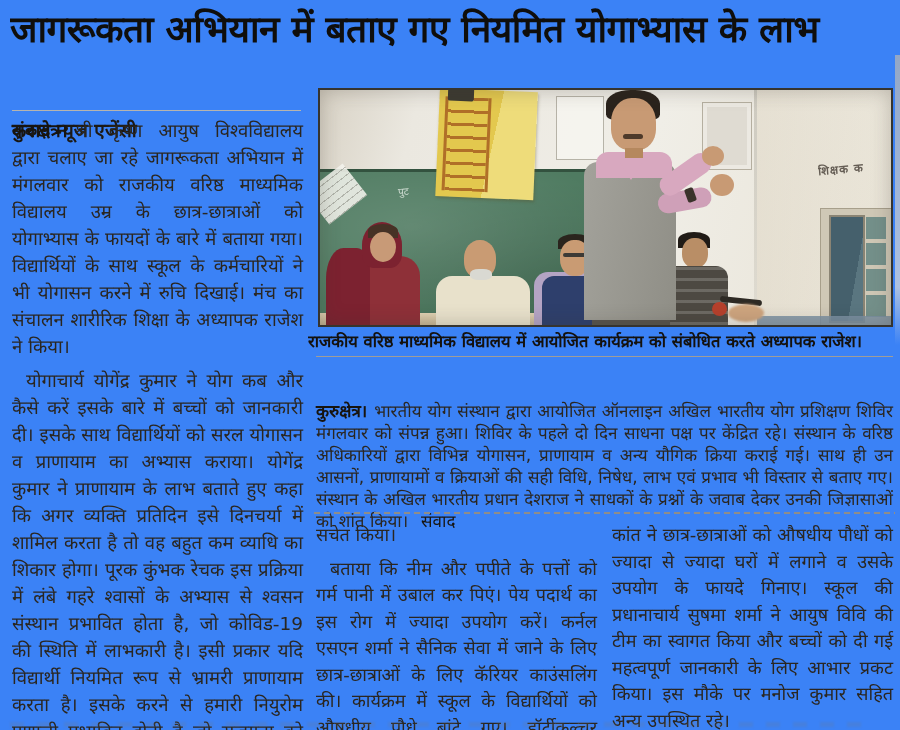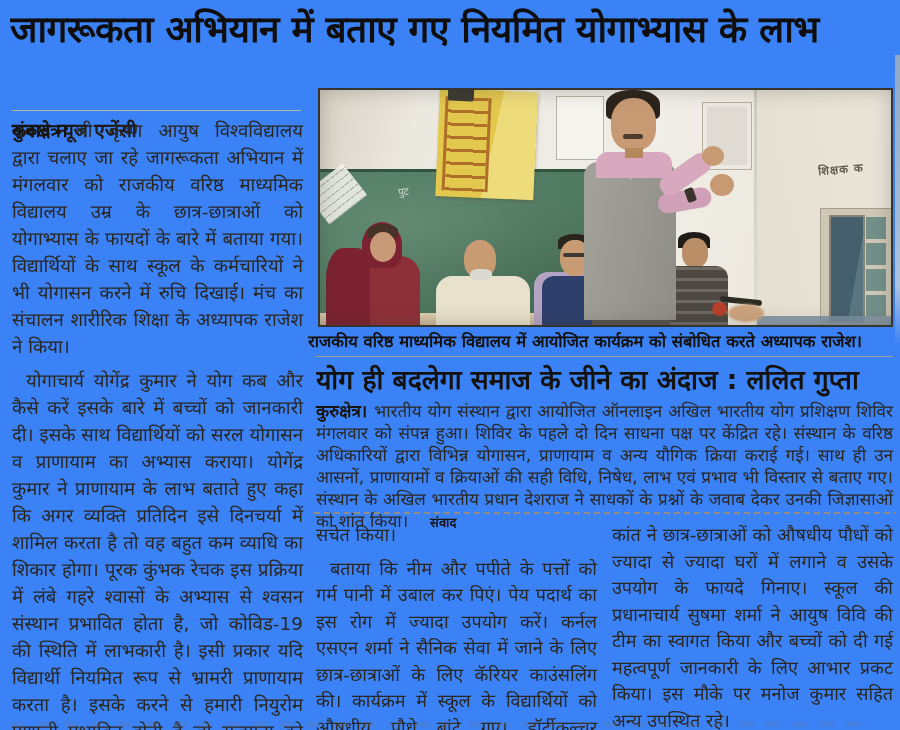--- a/index.html
+++ b/index.html
@@ -121,21 +121,21 @@
   .caption-rule{position:absolute;left:316px;top:356px;width:577px;height:1px;background:#a09d97;}
   .headline2{
     position:absolute;left:316px;top:361px;width:578px;height:36px;margin:0;
     font-size:26.5px;font-weight:bold;color:#14120e;
     white-space:nowrap;overflow:hidden;
   }
   .article2-body{
     position:absolute;left:316px;top:400px;width:577px;margin:0;
     font-size:17px;line-height:22px;text-align:justify;color:#2a2620;
   }
-  .credit{font-size:13px;font-weight:bold;margin-left:22px;color:#17140f;}
+  .credit{font-size:17px;font-weight:normal;margin-left:13px;color:#17140f;}
   .dashed-rule{
     position:absolute;left:314px;top:512px;width:581px;height:2px;
     background:repeating-linear-gradient(90deg,#8f8d89 0 6px,transparent 6px 10px);
   }
   .cont-col1{position:absolute;left:316px;top:522px;width:281px;}
   .cont-col2{position:absolute;left:612px;top:522px;width:281px;}
   .cont-col1 .para,.cont-col2 .para{font-size:18px;line-height:26.5px;}
   .runover{text-align:left;}
 
   
@@ -217,21 +217,20 @@
     <div class="sp-hair"></div>
     <div class="sp-face"></div>
     <div class="sp-stache"></div>
     <div class="sp-neck"></div>
     <div class="sp-trousers"></div>
   </div>
 
   <div class="caption">राजकीय वरिष्ठ माध्यमिक विद्यालय में आयोजित कार्यक्रम को संबोधित करते अध्यापक राजेश।</div>
   <div class="caption-rule"></div>
 
-  <h2 class="headline2">योग ही बदलेगा समाज के जीने का अंदाज : ललित गुप्ता</h2>
 
   <p class="article2-body"><span class="dateline">कुरुक्षेत्र।</span><span>भारतीय योग संस्थान द्वारा आयोजित ऑनलाइन अखिल भारतीय योग प्रशिक्षण शिविर मंगलवार को संपन्न हुआ। शिविर के पहले दो दिन साधना पक्ष पर केंद्रित रहे। संस्थान के वरिष्ठ अधिकारियों द्वारा विभिन्न योगासन, प्राणायाम व अन्य यौगिक क्रिया कराई गई। साथ ही उन आसनों, प्राणायामों व क्रियाओं की सही विधि, निषेध, लाभ एवं प्रभाव भी विस्तार से बताए गए। संस्थान के अखिल भारतीय प्रधान देशराज ने साधकों के प्रश्नों के जवाब देकर उनकी जिज्ञासाओं को शांत किया।</span><span class="credit">संवाद</span></p>
 
   <div class="dashed-rule"></div>
 
   <div class="cont-col1">
     <p class="para runover">सचेत किया।</p>
     <p class="para second">बताया कि नीम और पपीते के पत्तों को गर्म पानी में उबाल कर पिएं। पेय पदार्थ का इस रोग में ज्यादा उपयोग करें। कर्नल एसएन शर्मा ने सैनिक सेवा में जाने के लिए छात्र-छात्राओं के लिए कॅरियर काउंसलिंग की। कार्यक्रम में स्कूल के विद्यार्थियों को औषधीय पौधे बांटे गए। हॉर्टीकल्चर सुपरवाइजर शशी</p>
   </div>
 

